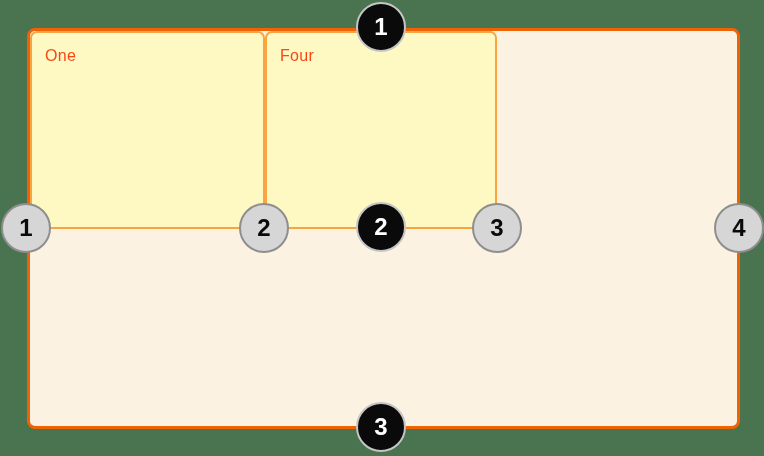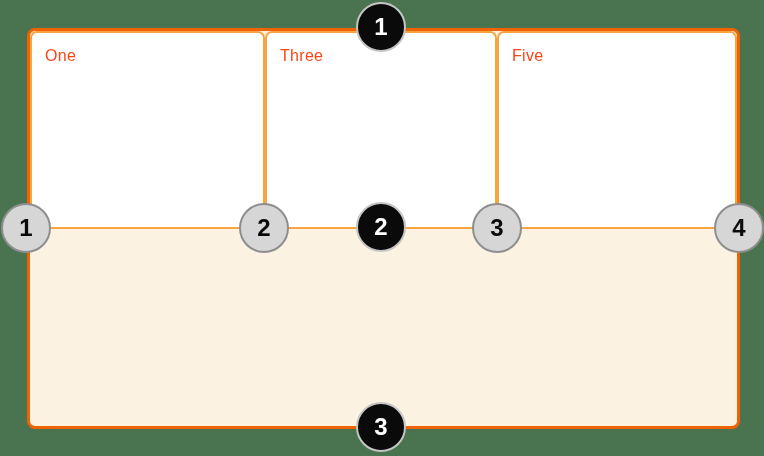--- a/index.html
+++ b/index.html
@@ -28,21 +28,21 @@
   }
   .grid {
     width: 100%;
     height: 100%;
     display: grid;
     grid-template-columns: 235px 232px 1fr;
     grid-template-rows: 1fr 1fr;
   }
   .cell {
     box-sizing: border-box;
-    background: #ffffff;
+    background: #fef9c3;
     border: 2.5px solid #F8A440;
     border-radius: 7px;
     padding: 14px 6px 0 13px;
     font-size: 16px;
     letter-spacing: 0.3px;
     color: #FA4616;
     overflow: hidden;
   }
   .cell.empty {
     background: transparent;
@@ -77,24 +77,21 @@
 <body>
 
 <div class="canvas">
 
   <div class="grid-container">
     <div class="grid">
       <div class="cell">
         <span>One</span>
       </div>
       <div class="cell">
-        <span>Three</span>
-      </div>
-      <div class="cell">
-        <span>Five</span>
+        <span>Four</span>
       </div>
       <div class="cell empty">
         <span></span>
       </div>
     </div>
   </div>
 
   <div class="marker row" style="left:356px; top:2px;">
     <span>1</span>
   </div>

